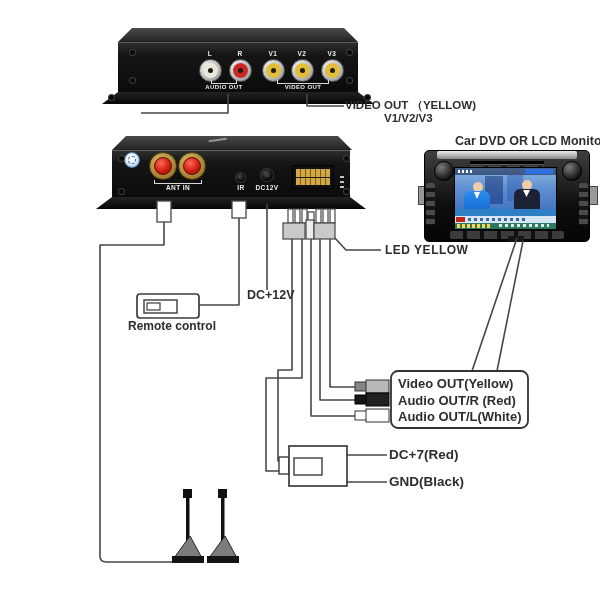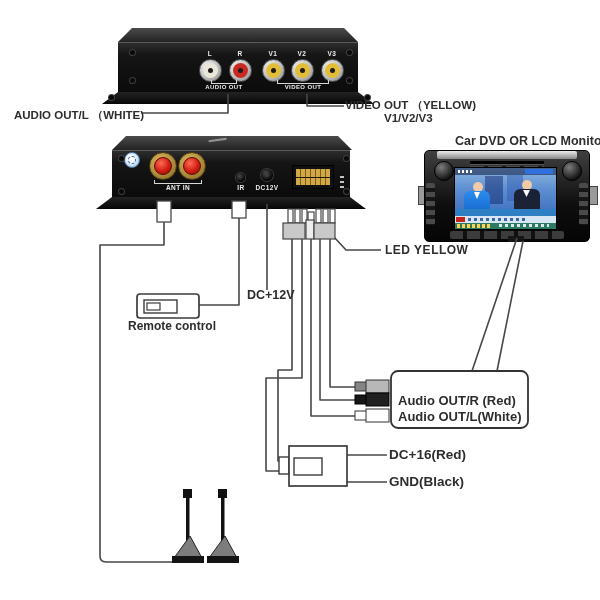--- a/index.html
+++ b/index.html
@@ -244,25 +244,25 @@
       <rect x="172" y="556" width="32" height="7" fill="#141414"></rect>
     </g>
     <g>
       <rect x="218" y="489" width="9" height="9" fill="#111"></rect>
       <rect x="221" y="497" width="3.5" height="48" fill="#111"></rect>
       <polygon points="209,558 237,558 225,536" fill="#7d7d7d" stroke="#222" stroke-width="1"></polygon>
       <rect x="207" y="556" width="32" height="7" fill="#141414"></rect>
     </g>
   </svg>
 
-  <div class="lbl" style="left:14px;top:109px;font-size:11.5px;">AUDIO OUT/L （WHITE)</div>
   <div class="lbl" style="left:345px;top:99px;font-size:11.5px;">VIDEO OUT （YELLOW)</div>
   <div class="lbl" style="left:384px;top:112px;font-size:11.5px;text-align:right;">V1/V2/V3</div>
   <div class="lbl" style="left:455px;top:135px;font-size:12.5px;">Car DVD OR LCD Monitor</div>
   <div class="lbl" style="left:385px;top:244px;font-size:12px;letter-spacing:.5px;">LED YELLOW</div>
   <div class="lbl" style="left:247px;top:289px;font-size:12.5px;">DC+12V</div>
   <div class="lbl" style="left:128px;top:320px;font-size:12px;">Remote control</div>
+  <div class="lbl" style="left:398px;top:377px;font-size:13px;">Video OUT(Yellow)</div>
   <div class="lbl" style="left:398px;top:394px;font-size:13px;">Audio OUT/R (Red)</div>
   <div class="lbl" style="left:398px;top:410px;font-size:13px;">Audio OUT/L(White)</div>
-  <div class="lbl" style="left:389px;top:448px;font-size:13.5px;">DC+16(Red)</div>
+  <div class="lbl" style="left:389px;top:448px;font-size:13.5px;">DC+7(Red)</div>
   <div class="lbl" style="left:389px;top:475px;font-size:13.5px;">GND(Black)</div>
 
 </div>
 
 </body></html>

